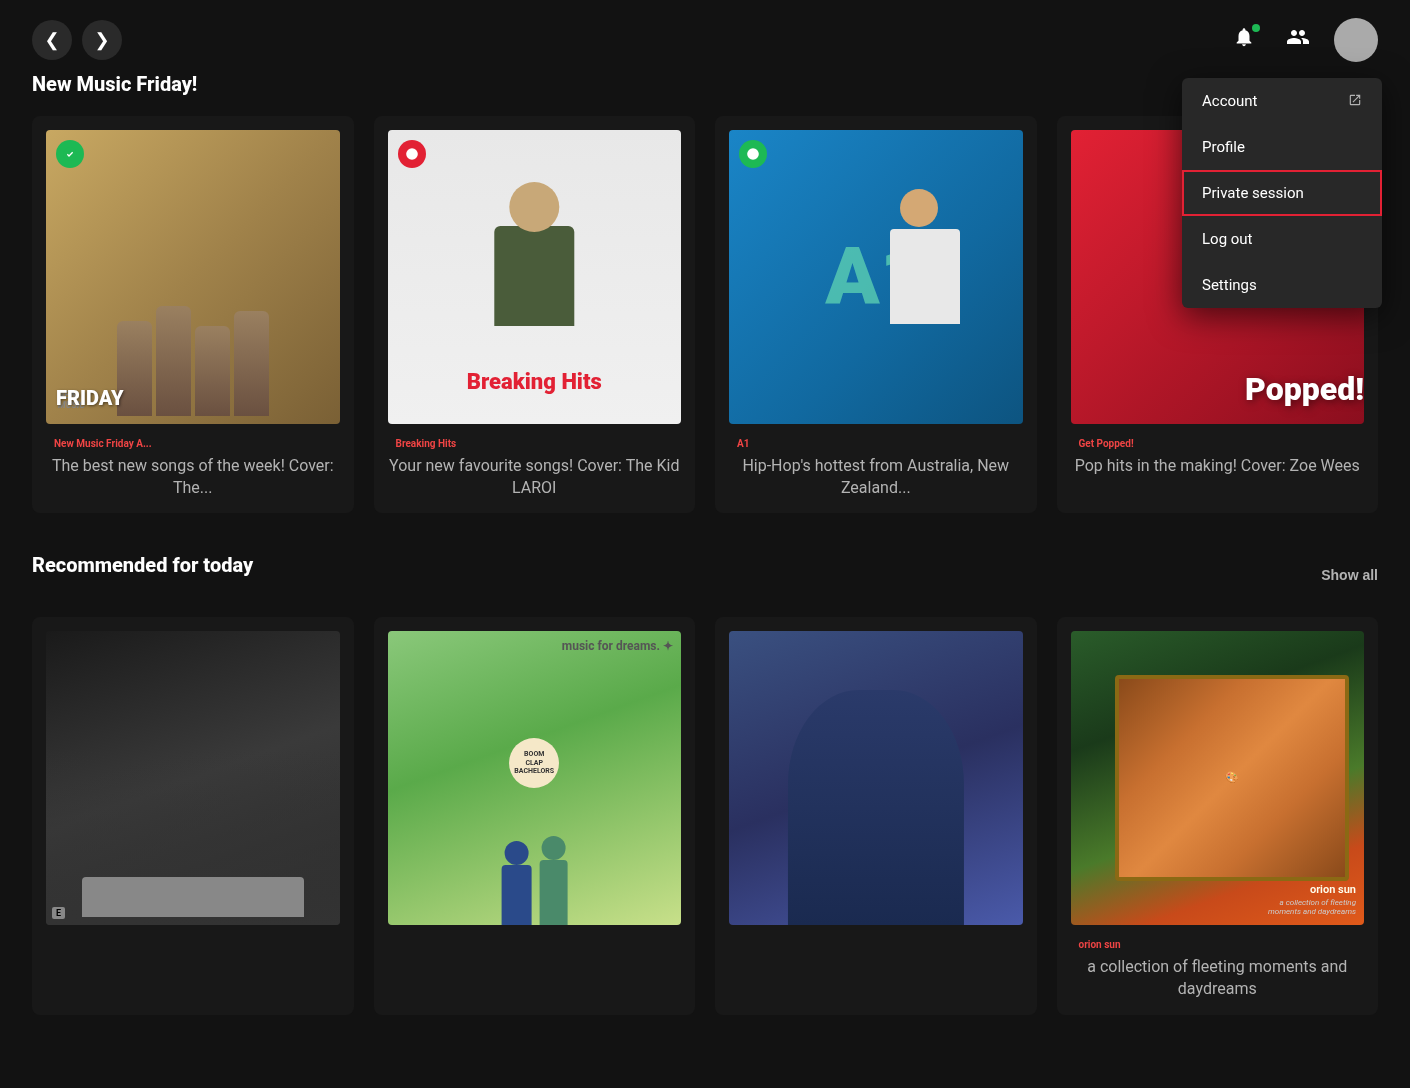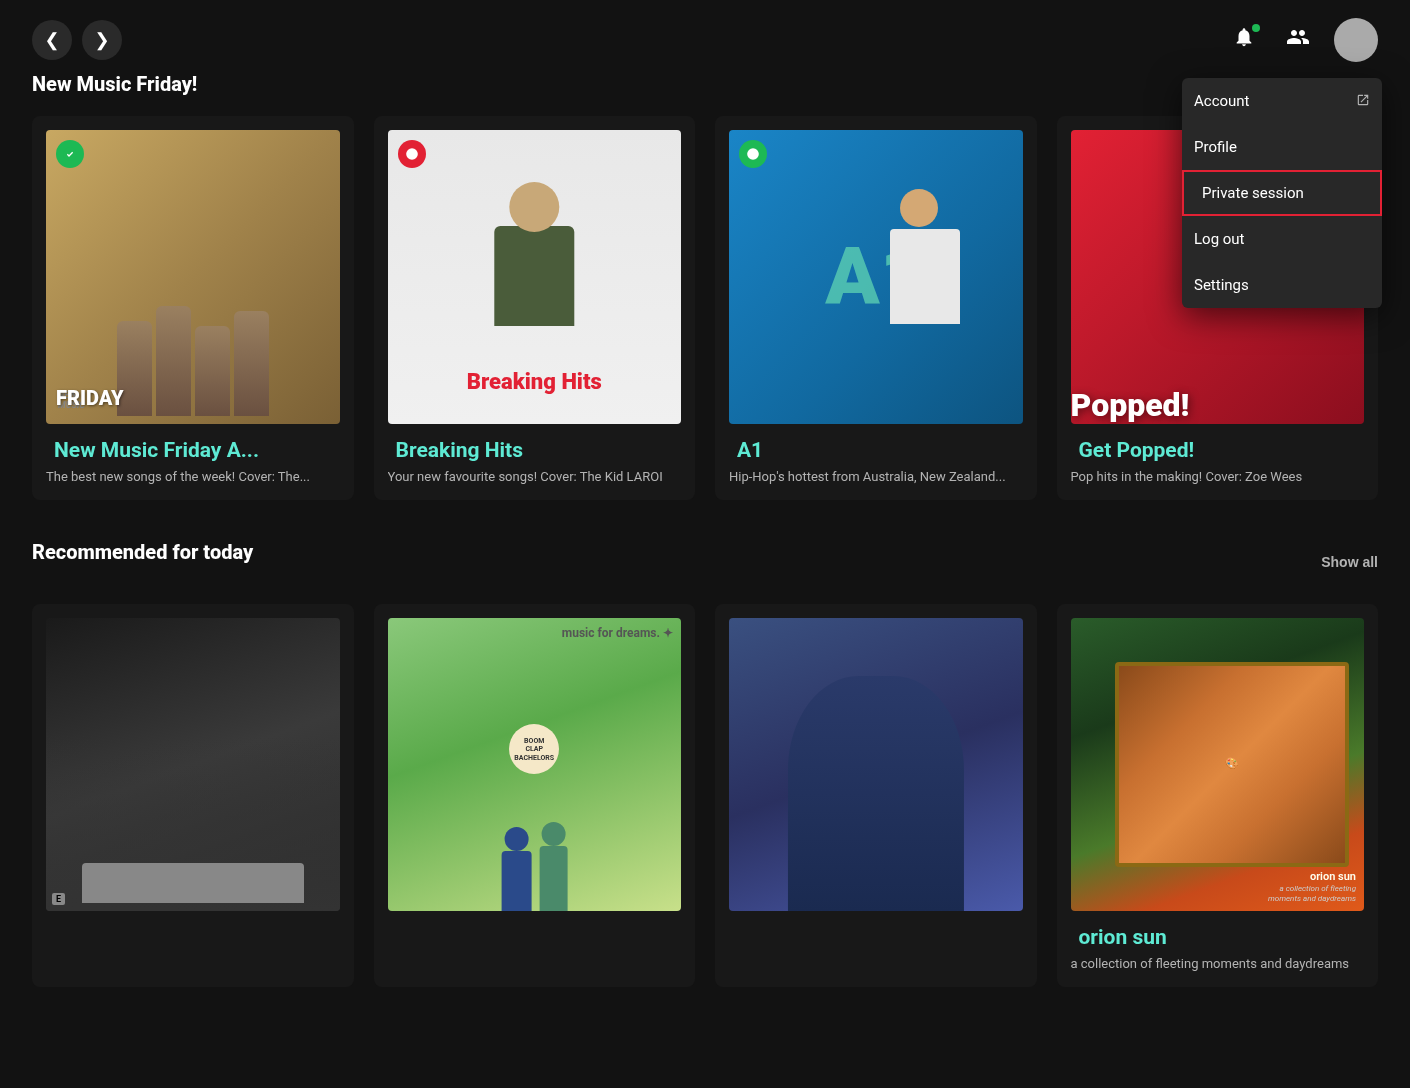--- a/index.html
+++ b/index.html
@@ -84,21 +84,21 @@
       border-radius: 6px;
       min-width: 200px;
       box-shadow: 0 8px 32px rgba(0,0,0,0.6);
       z-index: 100;
       overflow: hidden;
     }
     .dropdown-item {
       display: flex;
       align-items: center;
       justify-content: space-between;
-      padding: 14px 12px;
+      padding: 14px 20px;
       color: #fff;
       font-size: 15px;
       cursor: pointer;
       font-weight: 400;
       transition: background 0.1s;
     }
     .dropdown-item.highlighted {
       border: 2px solid #e22134;
       background: #282828;
       padding: 12px 18px;
@@ -138,37 +138,38 @@
     .playlist-img {
       width: 100%;
       aspect-ratio: 1;
       border-radius: 4px;
       margin-bottom: 14px;
       object-fit: cover;
       overflow: hidden;
       background: #333;
     }
     .playlist-name {
-      font-size: 21px;
+      font-size: 10px;
       font-weight: 700;
-      color: #5eead4;
+      color: #ef4444;
       margin-bottom: 6px;
       white-space: nowrap;
       overflow: hidden;
       text-overflow: ellipsis;
       padding-left: 8px;
     }
     .playlist-desc {
-      font-size: 13px;
+      font-size: 16px;
       color: #b3b3b3;
       line-height: 1.4;
       display: -webkit-box;
       -webkit-line-clamp: 2;
       -webkit-box-orient: vertical;
       overflow: hidden;
+      text-align: center;
     }
 
     
     .section-header {
       display: flex;
       align-items: center;
       justify-content: space-between;
       margin-bottom: 20px;
     }
     .show-all-btn {
@@ -233,21 +234,22 @@
     .img-a1-text {
       font-size: 80px;
       font-weight: 900;
       color: rgba(100,220,180,0.7);
       line-height: 1;
     }
     .img-popped {
       background: linear-gradient(135deg, #e22134 0%, #8b0e1e 100%);
       display: flex;
       align-items: flex-end;
-      justify-content: flex-start;
+      justify-content: flex-end;
+      padding-bottom: 16px;
     }
 
     
     .rec-thumb-1 {
       background: linear-gradient(160deg, #2a2a2a 0%, #444 40%, #333 100%);
       display: flex;
       align-items: center;
       justify-content: center;
       color: #888;
       font-size: 11px;

